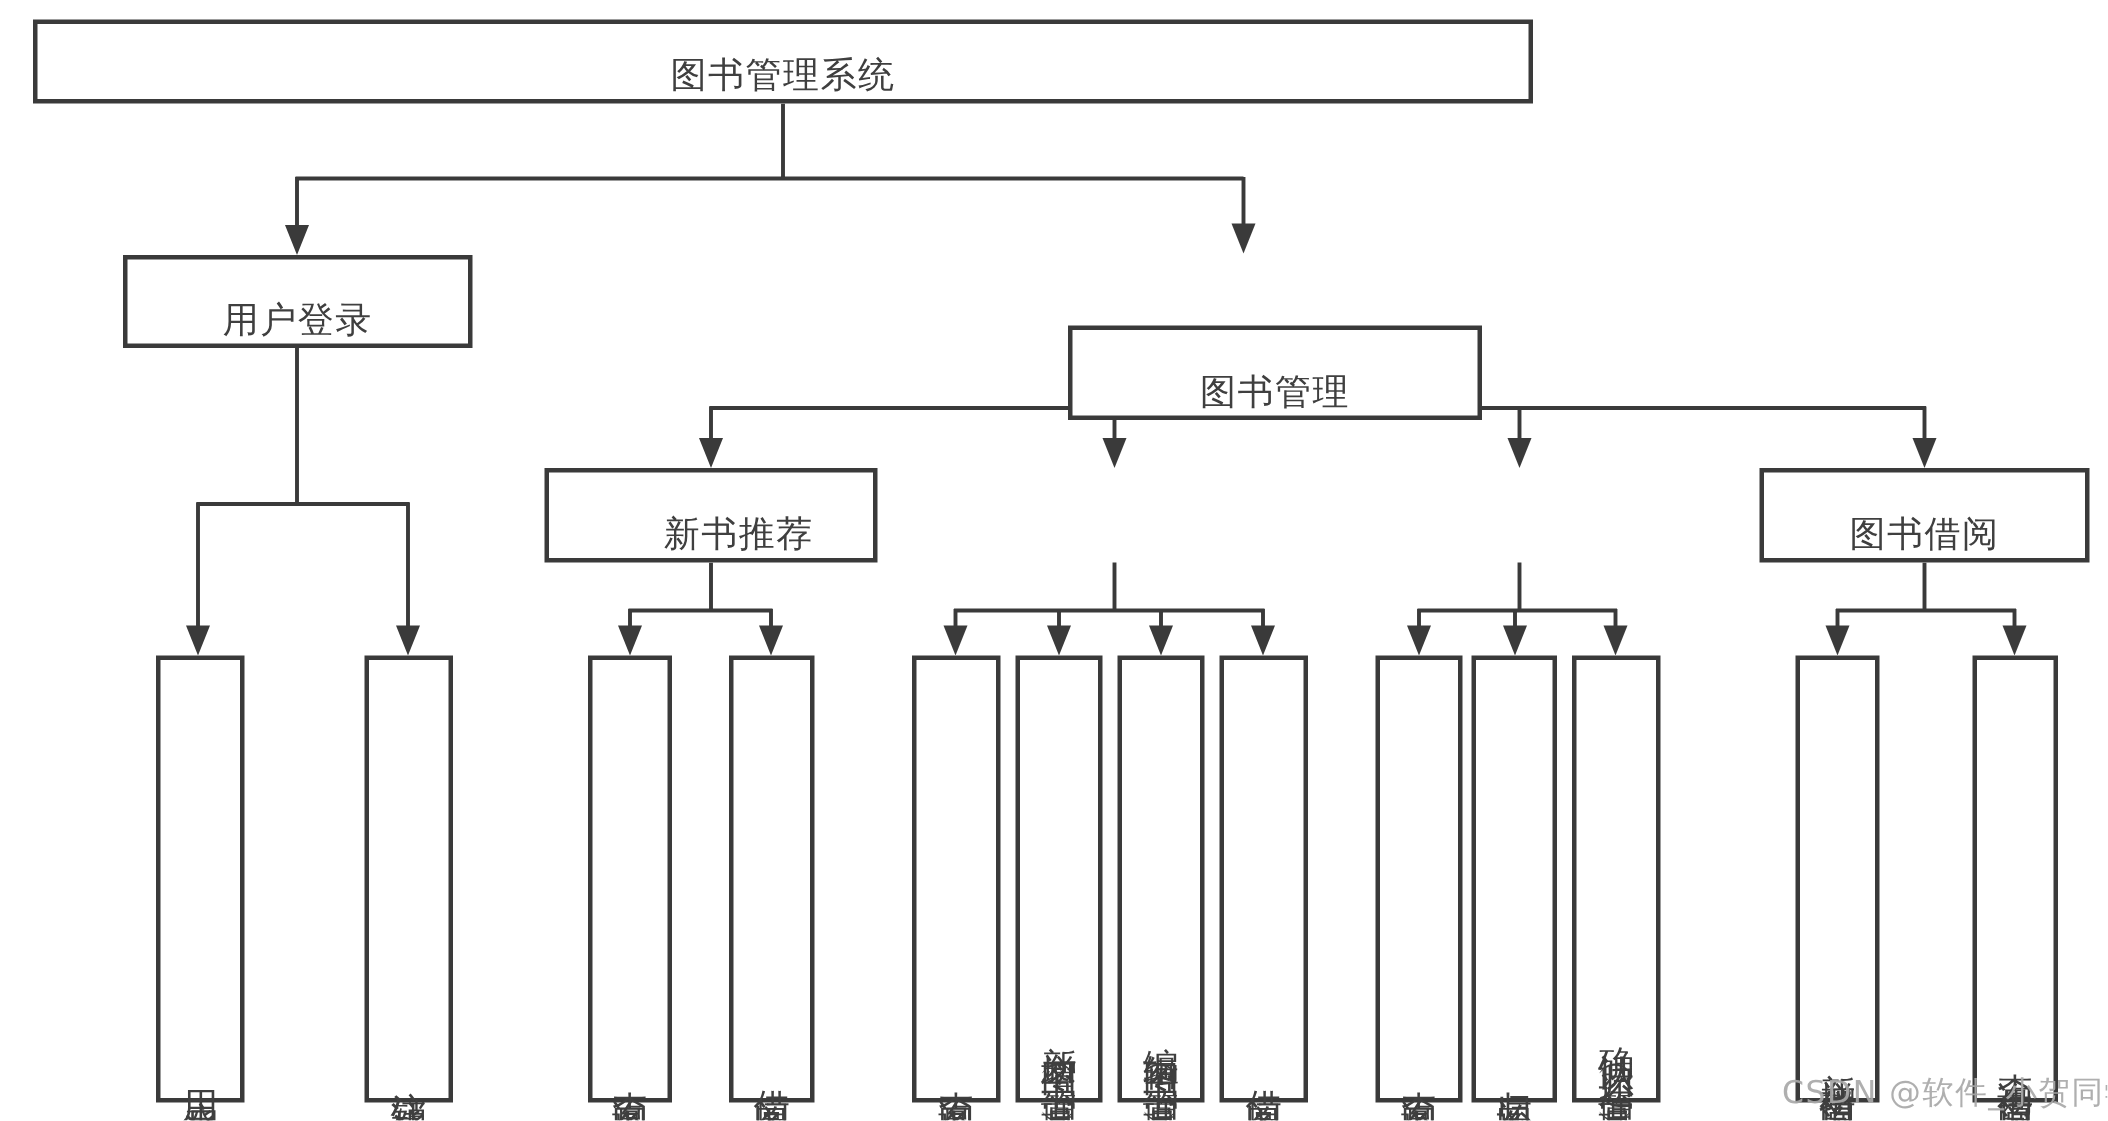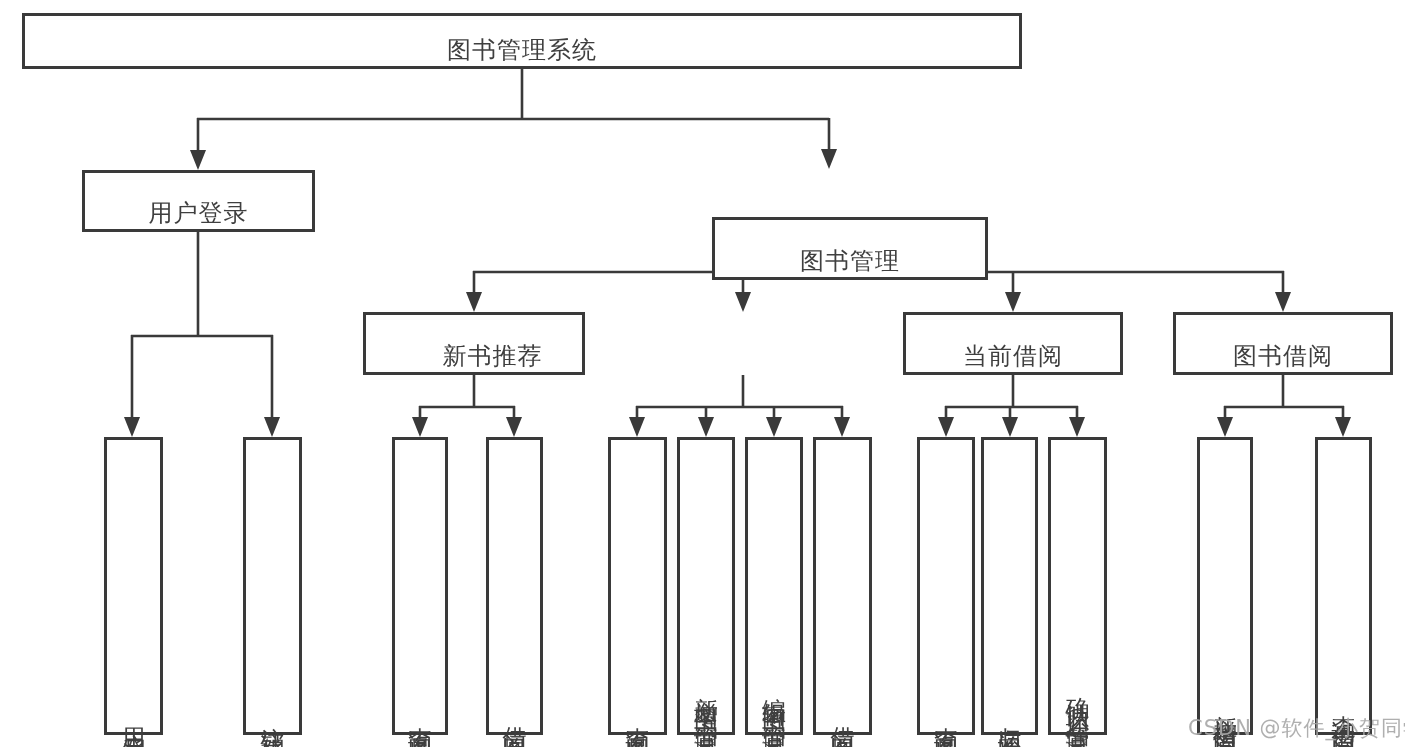--- a/index.html
+++ b/index.html
@@ -67,23 +67,20 @@
   <div class="node h" style="left:82px;top:170px;width:233px;height:62px;">
     <span>用户登录</span>
   </div>
   <div class="node h" style="left:712px;top:169px;width:276px;height:63px;margin-top:48px;">
     <span>图书管理</span>
   </div>
 
   <div class="node h" style="left:363px;top:312px;width:222px;height:63px;padding-left:37px;">
     <span>新书推荐</span>
   </div>
-  <div class="node h" style="left:903px;top:312px;width:220px;height:63px;">
-    <span>当前借阅</span>
-  </div>
   <div class="node h" style="left:1173px;top:312px;width:220px;height:63px;">
     <span>图书借阅</span>
   </div>
 
   <div class="node v" style="left:104px;top:437px;width:59px;height:298px;">
     <span>用户登录</span>
   </div>
   <div class="node v" style="left:243px;top:437px;width:59px;height:298px;">
     <span>注销登录</span>
   </div>

